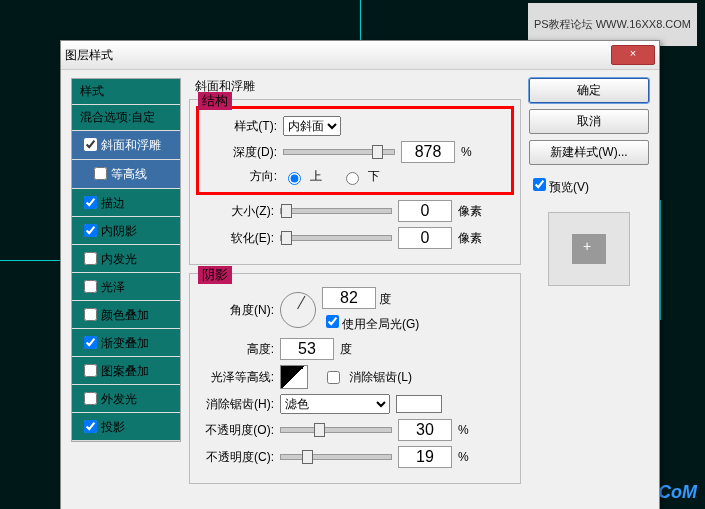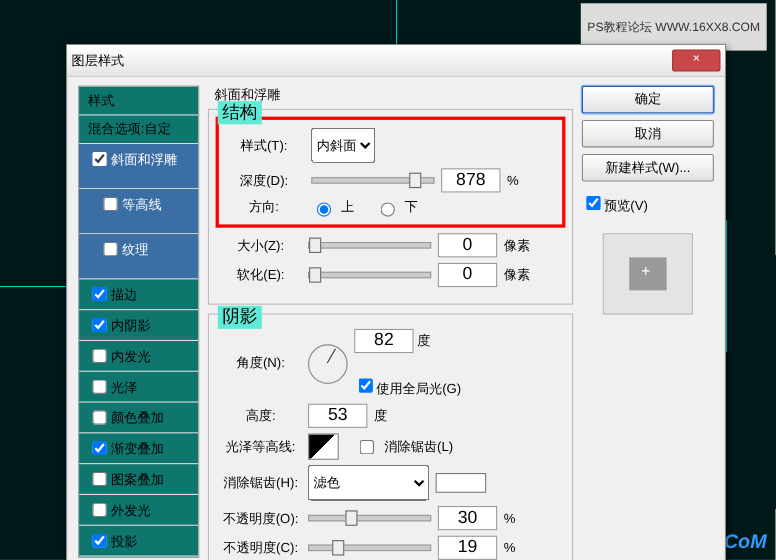--- a/index.html
+++ b/index.html
@@ -14,24 +14,24 @@
 .body{display:flex;padding:8px 10px;gap:8px}
 .left-col{width:110px}
 .left-box{border:1px solid #aaa;background:#0f766e}
 .lh{padding:4px 8px;border-bottom:1px solid #ddd}
 .lh.sel{background:#3a6ea5;color:#fff}
 .lh.sel input{accent-color:#fff}
 .lh .indent{margin-left:14px}
 .lh input{margin-right:4px;vertical-align:-2px}
 .mid-col{flex:1}
 .fieldset{border:1px solid #bbb;margin-bottom:8px;padding:8px 10px 10px;position:relative}
-.fieldset .legend{position:absolute;top:-8px;left:8px;background:#5eead4;padding:0 4px;font-size:16px}
+.fieldset .legend{position:absolute;top:-8px;left:8px;background:#be185d;padding:0 4px;font-size:13px}
 .form-row{display:flex;align-items:center;margin:5px 0;gap:6px}
-.form-row .lbl{width:74px;text-align:center}
-.sel{height:32px;font-size:12px}
+.form-row .lbl{width:74px;text-align:right}
+.sel{height:20px;font-size:12px}
 .num{width:48px;height:18px;font-size:16px;text-align:center;border:1px solid #999}
 .slider{flex:1;max-width:110px;height:4px;background:#ccc;border:1px solid #999;position:relative}
 .slider .thumb{position:absolute;width:9px;height:12px;background:#eee;border:1px solid #666;top:-5px}
 .red-box{border:3px solid red;padding:2px 4px;margin:-2px -4px 4px}
 .angle{width:34px;height:34px;border:1px solid #888;border-radius:50%;position:relative}
 .angle::after{content:"";position:absolute;width:1px;height:15px;background:#333;left:16px;top:1px;transform-origin:bottom;transform:rotate(30deg)}
 .swatch{width:44px;height:16px;border:1px solid #777}
 .grad-thumb{width:26px;height:22px;border:1px solid #888;background:linear-gradient(135deg,#000 0 50%,#fff 50% 100%)}
 .right-col{width:120px;display:flex;flex-direction:column;gap:6px;align-items:stretch}
 .btn{border:1px solid #888;background:linear-gradient(#fff,#e2e2e2);padding:3px 0;text-align:center;border-radius:2px}
@@ -55,21 +55,20 @@
     <span>图层样式</span>
     <div class="close-btn">×</div>
   </div>
   <div class="body">
     <div class="left-col">
       <div class="left-box">
         <div class="lh">样式</div>
         <div class="lh">混合选项:自定</div>
         <div class="lh sel"><input type="checkbox" checked="" style=""><span>斜面和浮雕</span></div>
         <div class="lh sel"><input type="checkbox" class="indent" style=""><span>等高线</span></div>
-        <div class="lh sel"><input type="checkbox" class="indent" style=""><span>纹理</span></div>
         <div class="lh"><input type="checkbox" checked="" style=""><span>描边</span></div>
         <div class="lh"><input type="checkbox" checked="" style=""><span>内阴影</span></div>
         <div class="lh"><input type="checkbox" style=""><span>内发光</span></div>
         <div class="lh"><input type="checkbox" style=""><span>光泽</span></div>
         <div class="lh"><input type="checkbox" style=""><span>颜色叠加</span></div>
         <div class="lh"><input type="checkbox" checked="" style=""><span>渐变叠加</span></div>
         <div class="lh"><input type="checkbox" style=""><span>图案叠加</span></div>
         <div class="lh"><input type="checkbox" style=""><span>外发光</span></div>
         <div class="lh"><input type="checkbox" checked="" style=""><span>投影</span></div>
       </div>
@@ -112,21 +111,21 @@
           </div>
       </div>
 
       <div class="fieldset">
         <div class="legend">阴影</div>
         <div class="form-row">
           <span class="lbl">角度(N):</span>
           <div class="angle"></div>
           <div>
             <div><input class="num" value="82" style=""> <span>度</span></div>
-            <div style="margin-top:20px"><input type="checkbox" checked="" style=""><span>使用全局光(G)</span></div>
+            <div style="margin-top:3px"><input type="checkbox" checked="" style=""><span>使用全局光(G)</span></div>
           </div>
         </div>
         <div class="form-row">
             <span class="lbl">高度:</span>
             <input class="num" value="53" style="">
             <span>度</span>
           </div>
         <div class="form-row"><span class="lbl">光泽等高线:</span><div class="grad-thumb"></div>&nbsp;<input type="checkbox" style=""><span>消除锯齿(L)</span></div>
         <div class="form-row">
             <span class="lbl">消除锯齿(H):</span>

